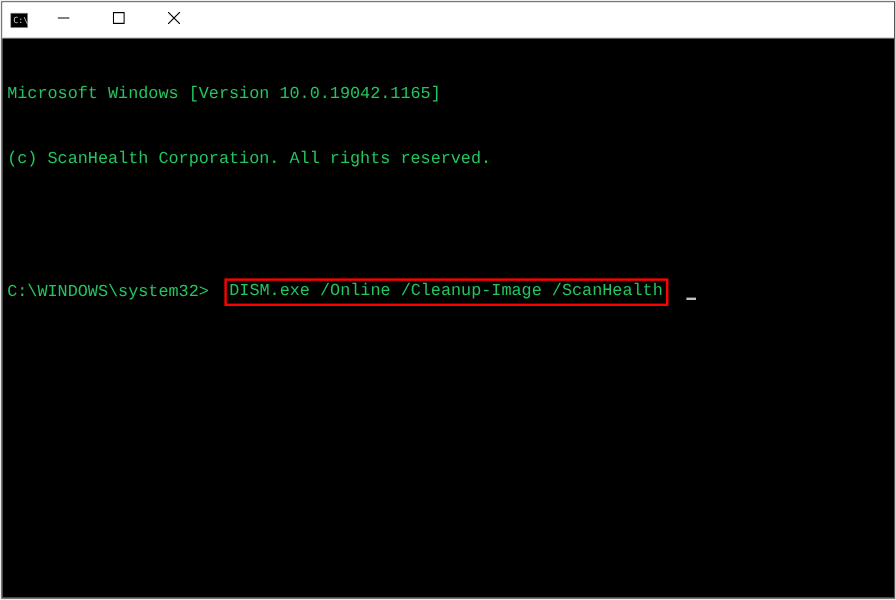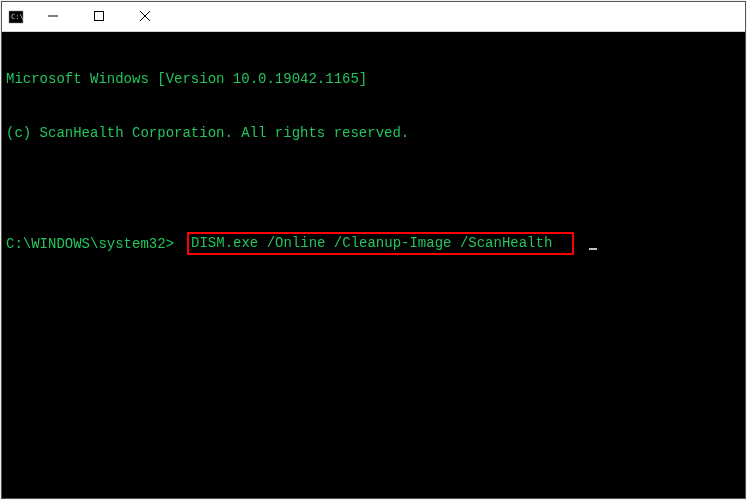--- a/index.html
+++ b/index.html
@@ -82,21 +82,21 @@
     .blank-line {
       height: 18px;
     }
     .prompt-line {
       display: flex;
       align-items: center;
       gap: 15px;
     }
     .highlight-box {
       border: 2px solid #ff0000;
-      padding: 0 20px 1px 2px;
+      padding: 0 3px 1px 2px;
       margin-left: -2px;
       display: inline-block;
     }
     .cursor {
       display: inline-block;
       width: 8px;
       height: 14px;
       background: transparent;
       border-bottom: 2px solid #c0c0c0;
       vertical-align: bottom;

